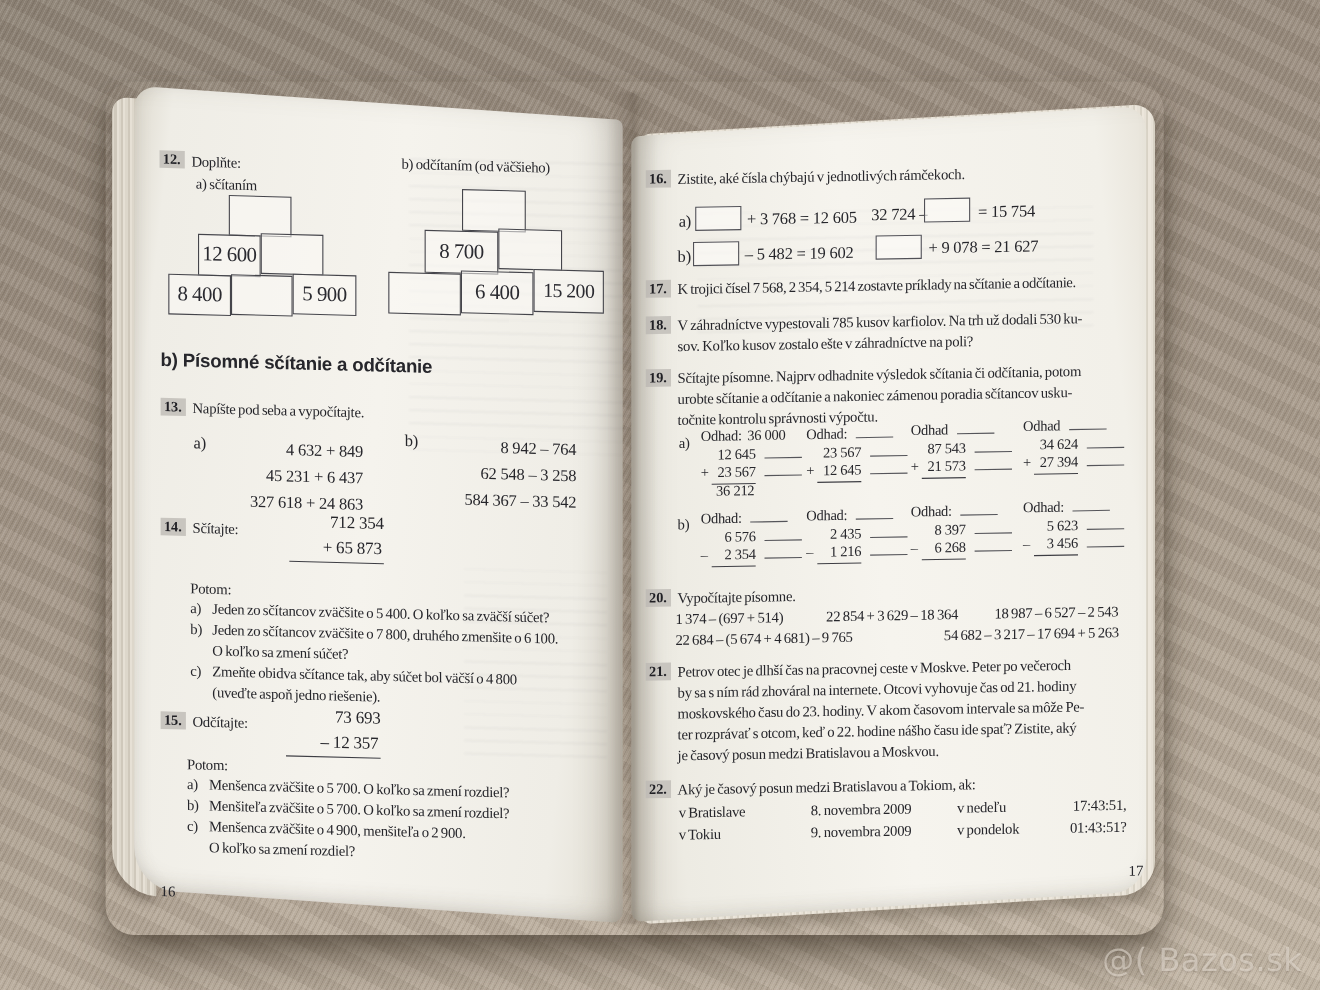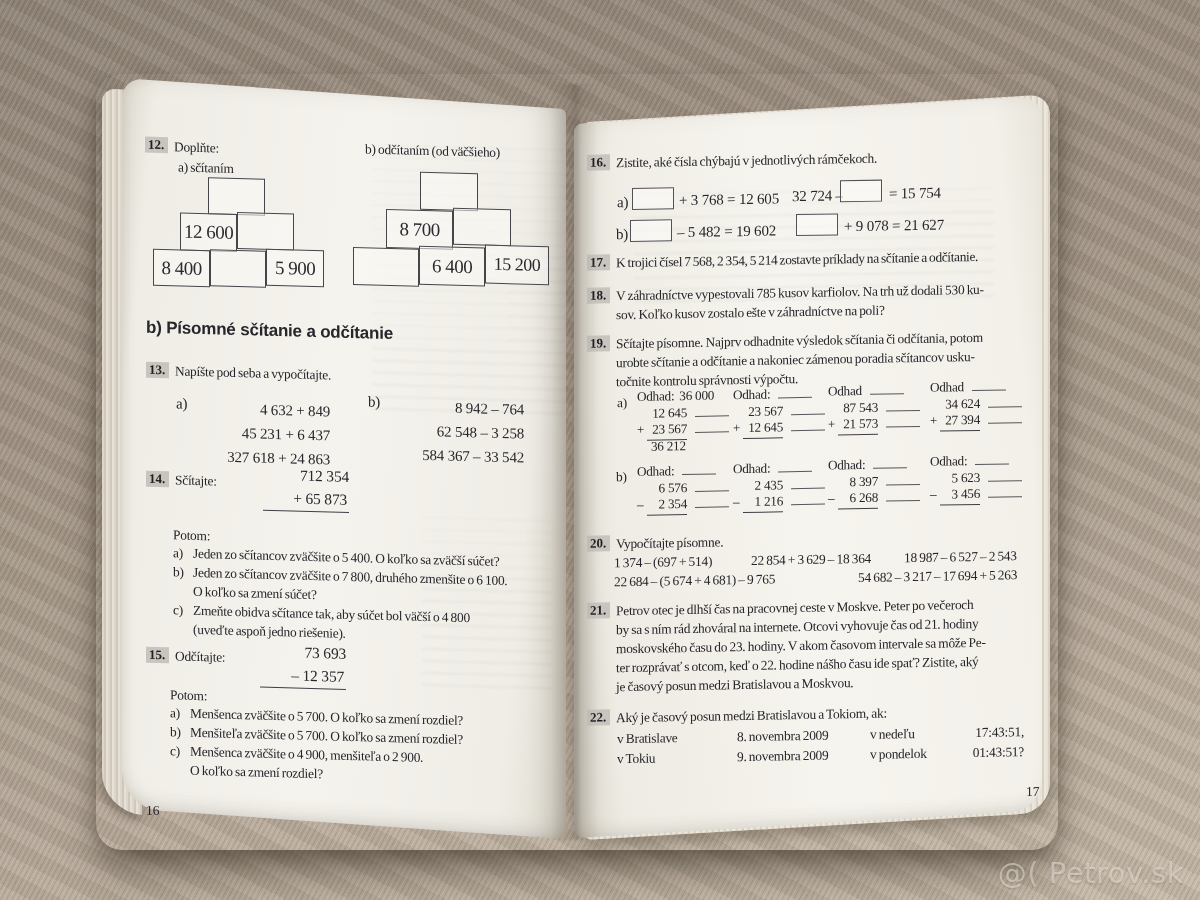--- a/index.html
+++ b/index.html
@@ -317,13 +317,13 @@
       <span class="abs" style="left:163px;">9. novembra 2009</span>
       <span class="abs" style="left:296px;">v pondelok</span>
       <span class="abs" style="left:378px;width:72px;text-align:right;">01:43:51?</span>
     </div>
 
     <span class="abs pagenum" style="left:452px;top:668px;">17</span>
   </div>
 </div>
 
 <div class="spine"></div>
-<div class="watermark">@( Petrov.sk</div>
+<div class="watermark">@( Bazos.sk</div>
 
 </body></html>

